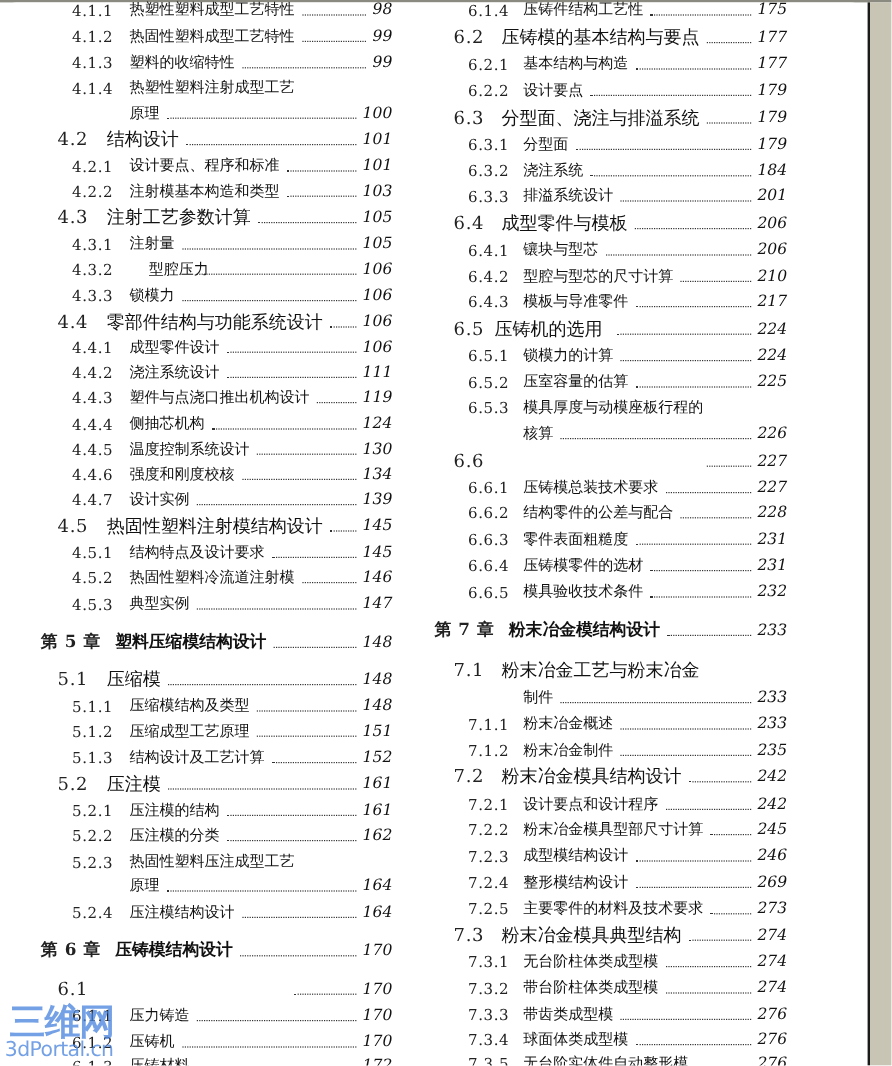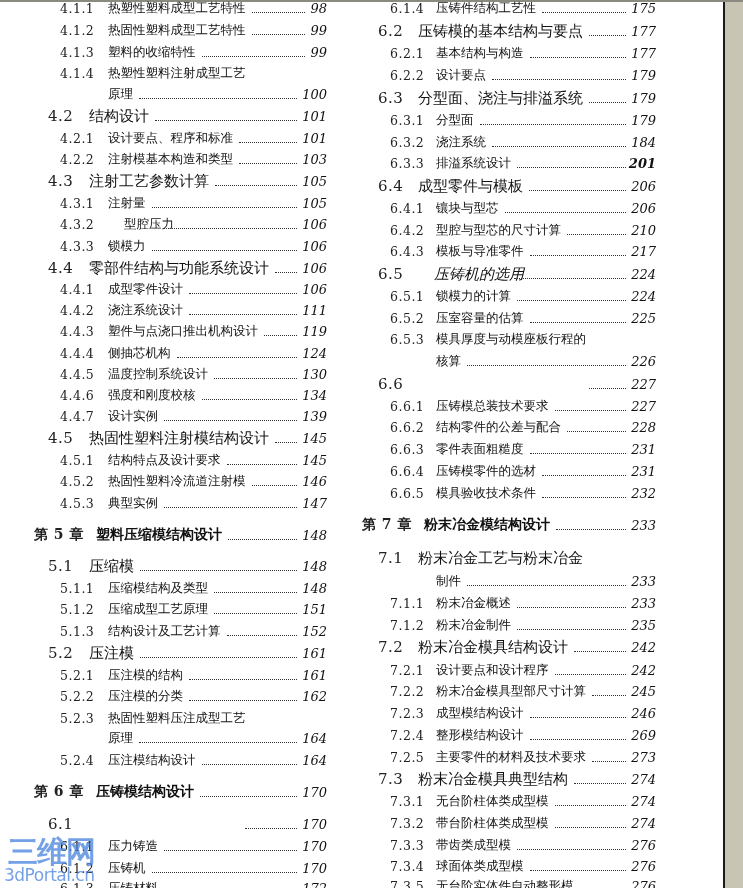--- a/index.html
+++ b/index.html
@@ -305,21 +305,21 @@
       <div class="row sub" style="top: 130px; left: 0px; width: 723px;">
         <span class="num" style="left: 390px;">6.3.2</span>
         <span class="title" style="left: 436px;">浇注系统</span>
         <span class="dots" style="top: 13px; left: 492px; width: 134px;"></span>
         <span class="pg" style="left: 616px;">184</span>
       </div>
       <div class="row sub" style="top: 151px; left: 0px; width: 723px;">
         <span class="num" style="left: 390px;">6.3.3</span>
         <span class="title" style="left: 436px;">排溢系统设计</span>
         <span class="dots" style="top: 13px; left: 517px; width: 109px;"></span>
-        <span class="pg" style="left: 616px; font-weight: bold;">201</span>
+        <span class="pg" style="left: 616px;">201</span>
       </div>
       <div class="row sec" style="top: 174px; left: 0px; width: 723px;">
         <span class="num" style="left: 378px;">6.4</span>
         <span class="title" style="left: 418px;">成型零件与模板</span>
         <span class="dots" style="top: 13px; left: 529px; width: 97px;"></span>
         <span class="pg" style="left: 616px;">206</span>
       </div>
       <div class="row sub" style="top: 196px; left: 0px; width: 723px;">
         <span class="num" style="left: 390px;">6.4.1</span>
         <span class="title" style="left: 436px;">镶块与型芯</span>
@@ -333,21 +333,21 @@
         <span class="pg" style="left: 616px;">210</span>
       </div>
       <div class="row sub" style="top: 239px; left: 0px; width: 723px;">
         <span class="num" style="left: 390px;">6.4.3</span>
         <span class="title" style="left: 436px;">模板与导准零件</span>
         <span class="dots" style="top: 13px; left: 529.5px; width: 96.5px;"></span>
         <span class="pg" style="left: 616px;">217</span>
       </div>
       <div class="row sec" style="top: 262px; left: 0px; width: 723px;">
         <span class="num" style="left: 378px;">6.5</span>
-        <span class="title" style="left: 434px; font-style: italic;">压铸机的选用</span>
+        <span class="title" style="left: 412px;">压铸机的选用</span>
         <span class="dots" style="top: 13px; left: 514px; width: 112px;"></span>
         <span class="pg" style="left: 616px;">224</span>
       </div>
       <div class="row sub" style="top: 284px; left: 0px; width: 723px;">
         <span class="num" style="left: 390px;">6.5.1</span>
         <span class="title" style="left: 436px;">锁模力的计算</span>
         <span class="dots" style="top: 13px; left: 517px; width: 109px;"></span>
         <span class="pg" style="left: 616px;">224</span>
       </div>
       <div class="row sub" style="top: 306px; left: 0px; width: 723px;">

